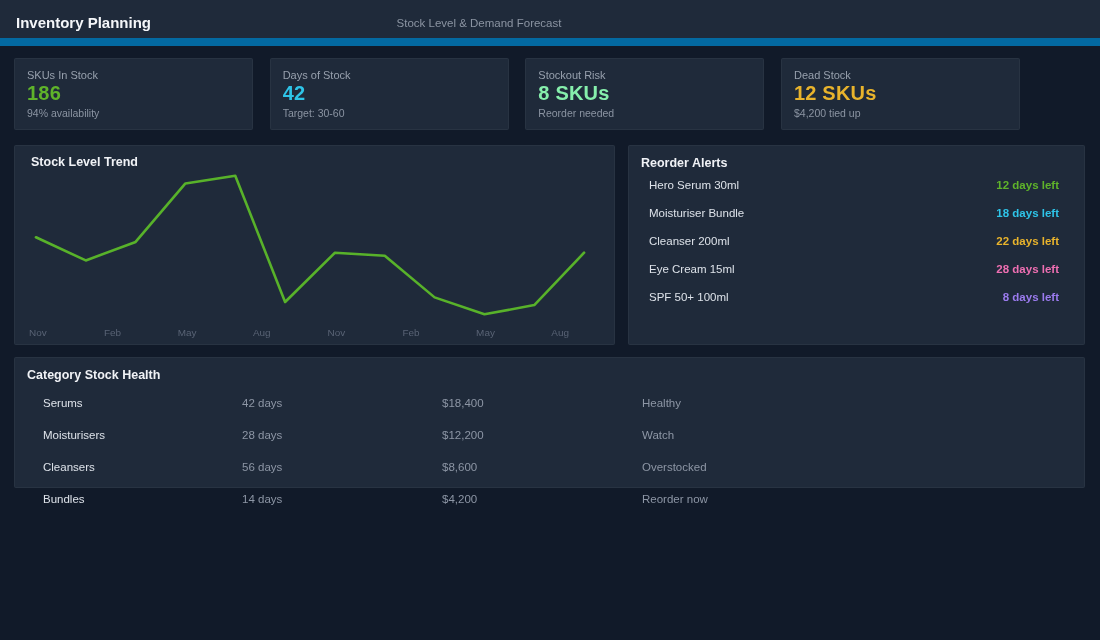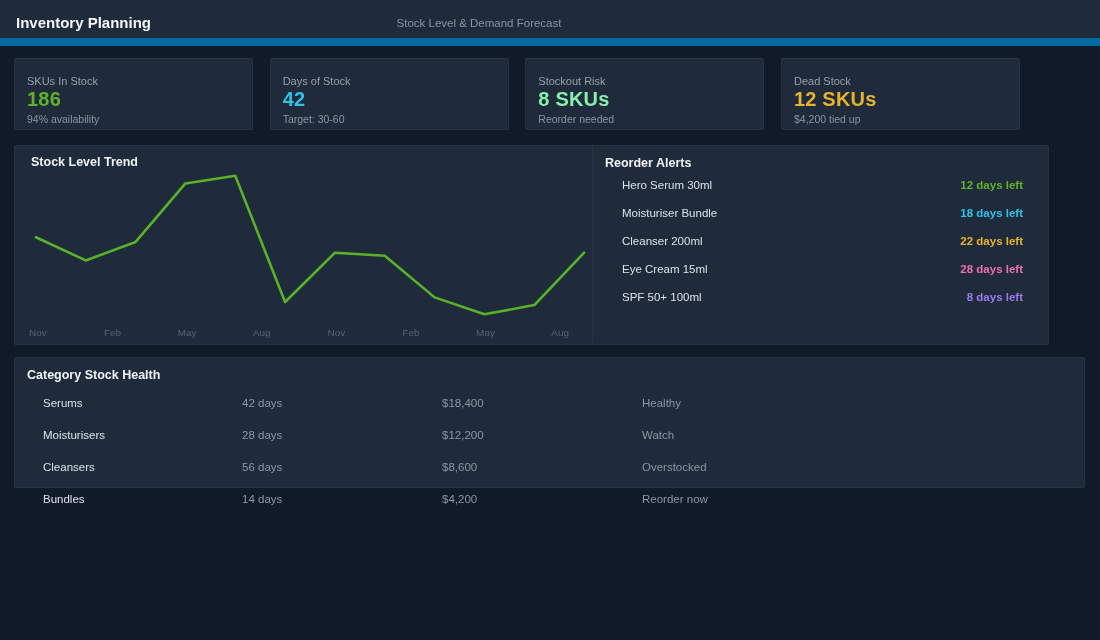--- a/index.html
+++ b/index.html
@@ -29,21 +29,21 @@
   
   .kpi-row {
     position: absolute; top: 58px; left: 14px; width: 1006px; height: 72px;
     display: flex; justify-content: space-between;
   }
   .kpi-card {
     width: 239px; height: 72px;
     background: #1f2a3a;
     border: 1px solid rgba(255,255,255,0.045);
     border-radius: 2px;
-    padding: 16px 12px 8px 12px;
+    padding: 10px 12px 8px 12px;
   }
   .kpi-label { font-size: 11px; color: #97a0ad; }
   .kpi-value { font-size: 20px; font-weight: 700; line-height: 1.18; margin-top: 1px; letter-spacing: 0.2px; }
   .kpi-sub { font-size: 10.5px; color: #8b94a2; margin-top: 1px; }
 
   
   .panel {
     position: absolute;
     background: #1f2a3a;
     border: 1px solid rgba(255,255,255,0.045);
@@ -52,25 +52,25 @@
   .panel-title {
     font-size: 12.5px; font-weight: 700; color: #f0f2f6;
   }
 
   
   .chart-panel { top: 145px; left: 14px; width: 601px; height: 200px; }
   .chart-panel .panel-title { position: absolute; top: 9px; left: 16px; z-index: 2; }
   .chart-svg { position: absolute; top: 0; left: 0; width: 100%; height: 100%; }
 
   
-  .alerts-panel { top: 145px; left: 592px; width: 457px; height: 200px; }
+  .alerts-panel { top: 145px; left: 628px; width: 457px; height: 200px; }
   .alerts-panel .panel-title { margin: 10px 12px 1px 12px; }
   .alert-row {
     height: 28px; display: flex; align-items: center; justify-content: space-between;
-    padding: 0 25px 0 29px;
+    padding: 0 25px 0 20px;
   }
   .alert-name { font-size: 11.5px; color: #dde2e9; }
   .alert-days { font-size: 11.5px; font-weight: 700; }
 
   
   .table-panel { top: 357px; left: 14px; width: 1071px; height: 131px; }
   .table-panel .panel-title { margin: 10px 12px 4px 12px; }
   .table-row {
     display: grid; grid-template-columns: 199px 200px 200px auto;
     align-items: center; height: 22px; padding-left: 28px; margin-top: 10px;

